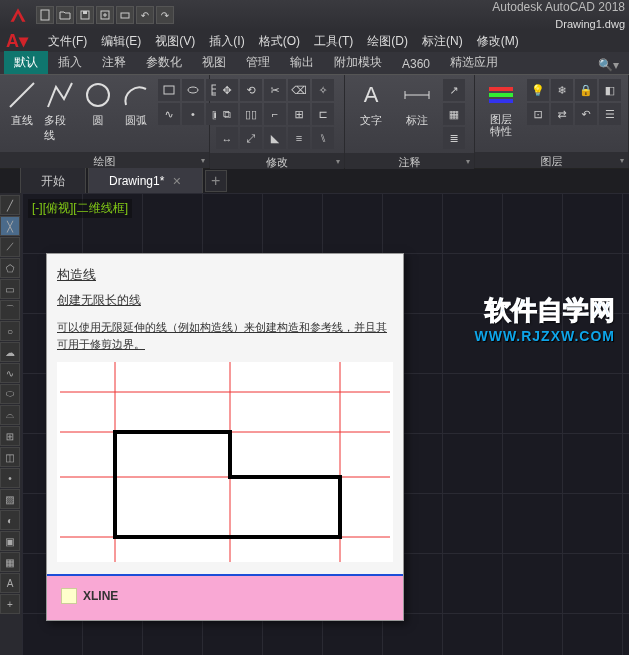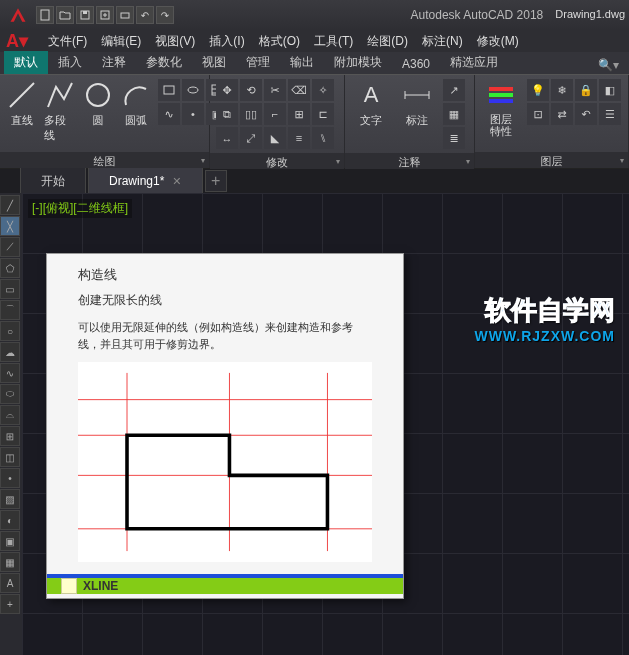--- a/index.html
+++ b/index.html
@@ -3,21 +3,21 @@
 <meta charset="utf-8">
 <style>
   * { box-sizing: border-box; margin: 0; padding: 0; font-family: "Microsoft YaHei", sans-serif; }
   body { width: 629px; height: 655px; background: #1a1a1c; overflow: hidden; position: relative; }
 
   
   .titlebar { height: 30px; background: linear-gradient(#3a3a3f,#2e2e33); display: flex; align-items: center; padding: 0 4px; color: #ddd; font-size: 11px; }
   .logo { width: 28px; height: 24px; display:flex;align-items:center;justify-content:center; }
   .qat { display:flex; gap:2px; margin-left:4px; }
   .qat-btn { width:18px; height:18px; background:#444; border:1px solid #555;display:flex;align-items:center;justify-content:center;color:#ccc;font-size:10px; }
-  .title-right { margin-left:auto; display:flex; gap:4px; align-items:flex-start; }
+  .title-right { margin-left:auto; display:flex; gap:4px; align-items:flex-end;flex-direction:column; }
   .title-text { color:#bbb; font-size:12px; }
   .drawing-name { color:#ddd; margin-left:8px; }
 
   
   .menubar { height:22px; background:#2e2e33; display:flex; align-items:center; padding:0 6px; gap:2px; }
   .menubar .logo2 { color:#d2232a; font-weight:bold; font-size:18px; width:34px; }
   .menu-item { color:#ddd; font-size:12px; padding:2px 6px; cursor:pointer; }
 
   
   .ribbon-tabs { height:22px; background:#34343a; display:flex; align-items:flex-end; padding:0 4px; }
@@ -51,26 +51,26 @@
   .tbtn.active { background:#4a6a8a; }
   .canvas { flex:1; background:#1a1a22; position:relative; overflow:hidden; }
   .canvas-grid { position:absolute; inset:0; background-image:
     linear-gradient(#2a2a33 1px,transparent 1px),
     linear-gradient(90deg,#2a2a33 1px,transparent 1px);
     background-size:60px 60px; }
   .view-label { position:absolute; top:6px; left:6px; color:#84cc16; font-size:12px; background:rgba(0,0,0,.3); padding:1px 4px; }
 
   
   .tooltip { position:absolute; left:24px; top:60px; width:358px; background:#f5f5f5; border:1px solid #999; box-shadow:3px 3px 8px rgba(0,0,0,.5); color:#333; font-size:12px; }
-  .tt-body { padding:12px 31px 8px; }
+  .tt-body { padding:12px 10px 8px;text-decoration:underline; }
   .tt-title { font-size:13px; margin-bottom:8px; }
   .tt-sub { font-size:12px; margin-bottom:10px; }
   .tt-desc { font-size:11px; line-height:1.5; margin-bottom:10px; }
   .tt-diagram { height:200px; background:#fff; position:relative; margin:4px 0; }
-  .tt-footer { border-top:4px solid #1d4ed8; padding:0 14px; background:#84cc16; }
+  .tt-footer { border-top:2px solid #1d4ed8; padding:12px 14px; background:#f9a8d4; }
   .tt-cmd { display:flex; align-items:center; gap:6px; font-weight:bold; margin-bottom:4px; }
   .tt-cmd .icon { width:16px;height:16px;background:#ffc; border:1px solid #cc9; }
   .tt-help { font-size:11px; color:#555; }
 
   
   .watermark { position:absolute; right:14px; top:100px; text-align:right; font-weight:bold; pointer-events:none; }
   .wm1 { font-size:26px; color:#3aa0ff; -webkit-text-stroke:1px #fff; text-shadow:1px 1px 2px #000; }
   .wm2 { font-size:14px; color:#0ea5e9; text-shadow:1px 1px 1px #000; letter-spacing:1px; }
 </style>
 </head>

